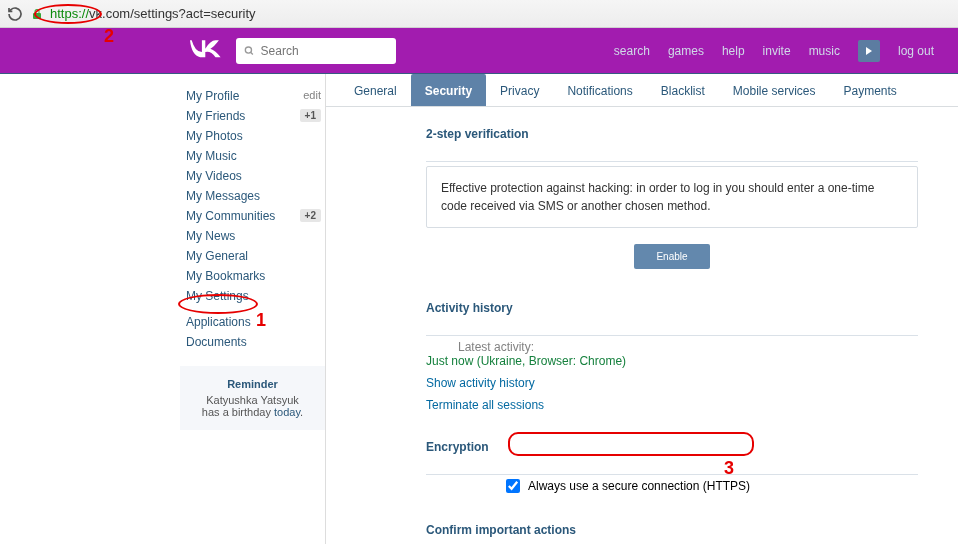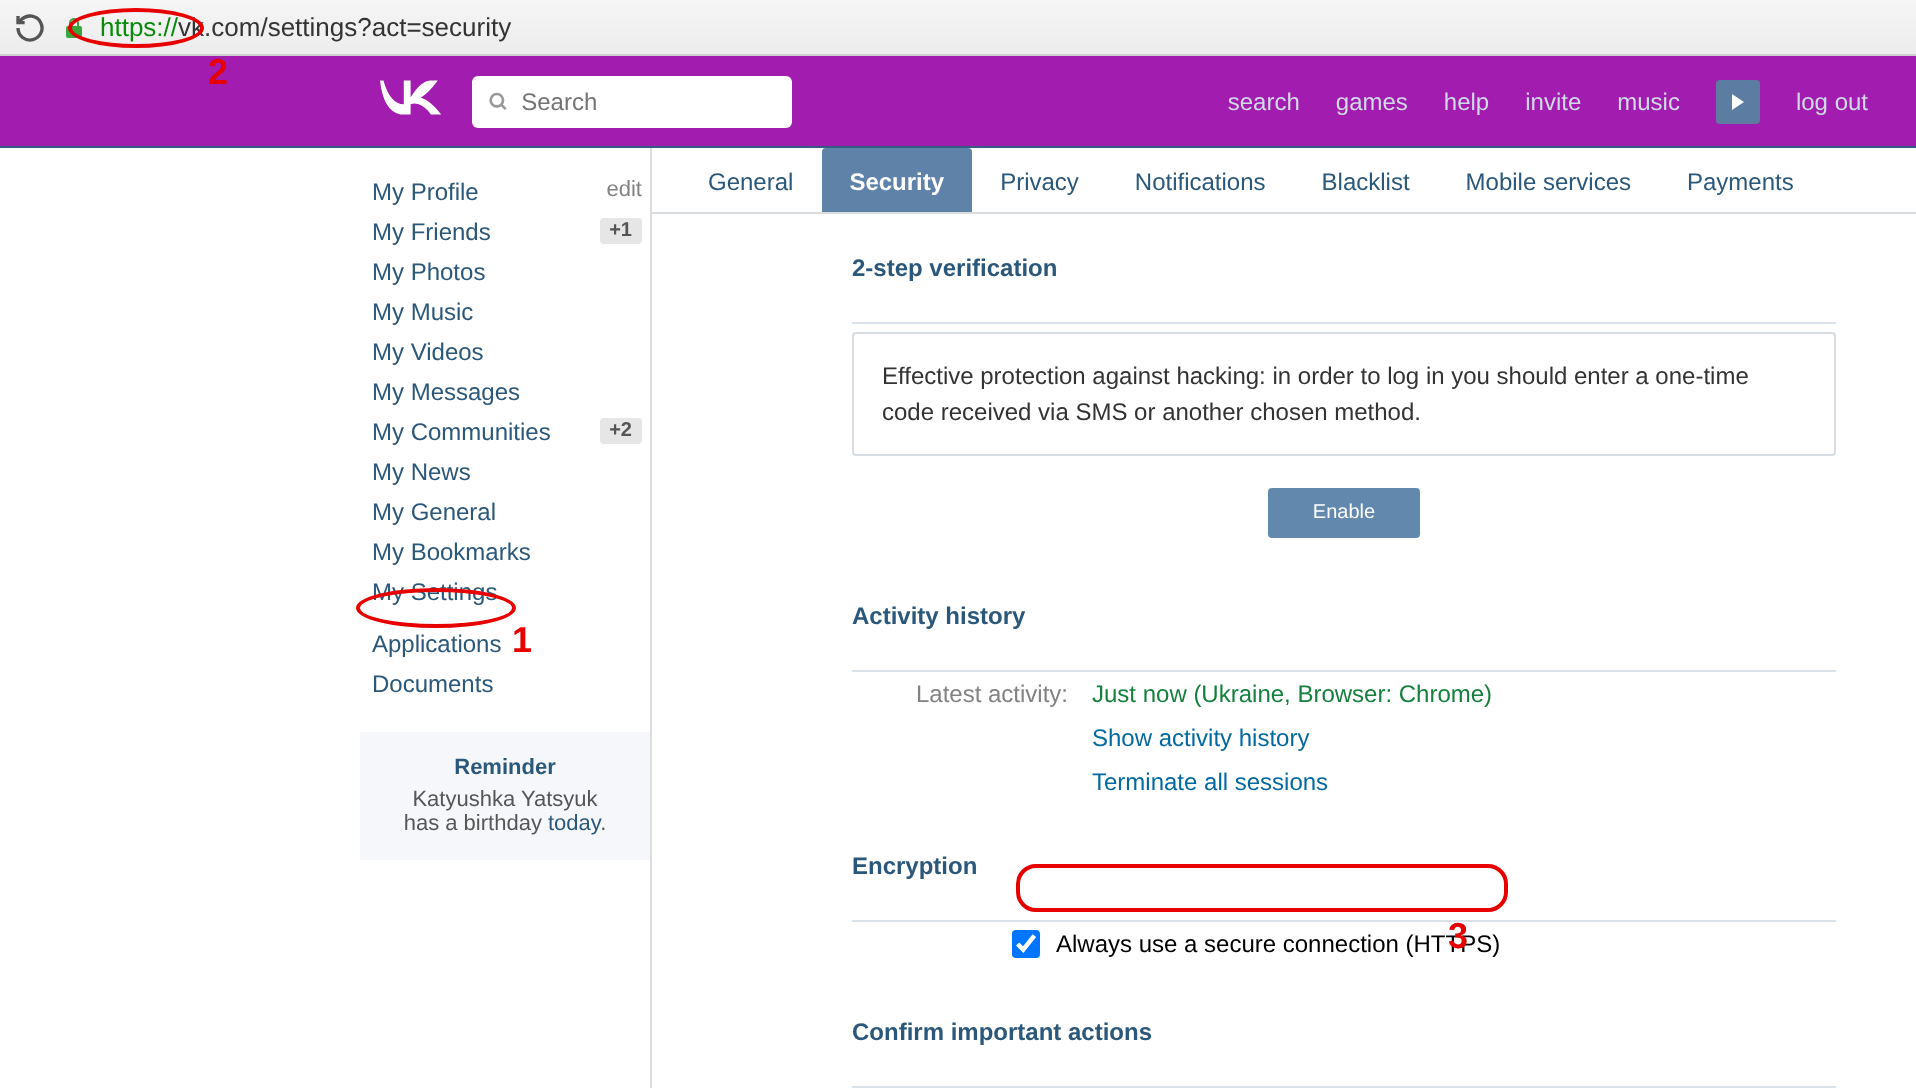--- a/index.html
+++ b/index.html
@@ -37,21 +37,21 @@
     .tabs { display: flex; border-bottom: 1px solid #d9dde0; padding-left: 14px; text-align: right; }
     .tab { padding: 10px 14px 8px; color: #2B587A; font-size: 12px; cursor: pointer; }
     .tab.active { background: #5e82a8; color: #fff; border-radius: 2px 2px 0 0; font-weight: bold; }
 
     .content { padding: 20px 40px 0 100px; }
     .section-title { color: #2B587A; font-weight: bold; font-size: 12px; border-bottom: 1px solid #dae1e8; padding-bottom: 20px; margin-bottom: 4px; }
     .info-box { border: 1px solid #d7dde3; border-radius: 2px; padding: 12px 14px; color: #333; font-size: 12px; line-height: 1.5; margin-bottom: 16px; }
     .btn-row { text-align: center; margin-bottom: 32px; }
     .btn { background: #6388ad; color: #fff; border: none; border-radius: 2px; padding: 7px 22px; font-size: 10px; cursor: pointer; }
 
-    .kv-row { display: flex; margin-bottom: 8px; font-size: 12px; }
+    .kv-row { display: flex; margin-bottom: 8px; font-size: 12px; flex-direction: column; }
     .kv-label { width: 120px; text-align: right; color: #828282; padding-right: 12px; }
     .kv-val { color: #15803d; }
     .kv-link { color: #0369a1; cursor: pointer; }
 
     .checkbox-row { display: flex; align-items: flex-start; gap: 8px; padding-left: 80px; margin-bottom: 30px; }
     .checkbox-row input { width: 14px; height: 14px; }
 
     
     .annot { position: absolute; pointer-events: none; }
     .annot-ellipse { border: 2px solid #e60000; border-radius: 50%; }

